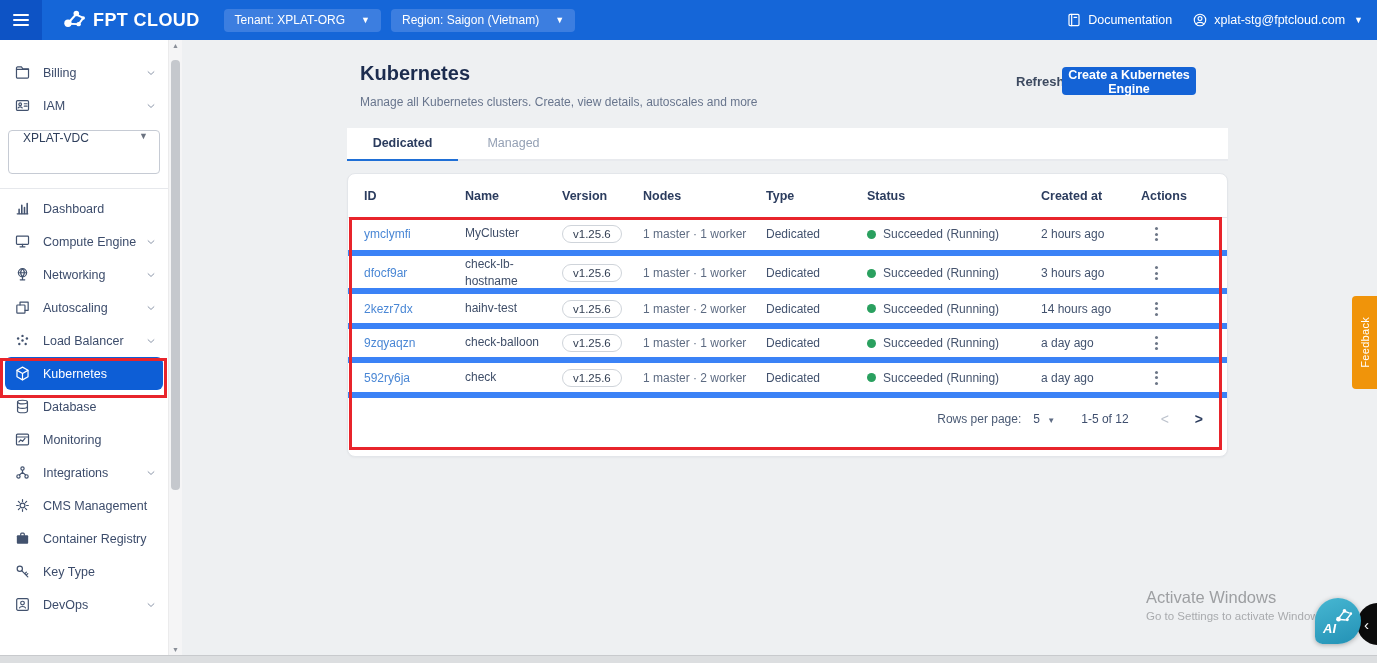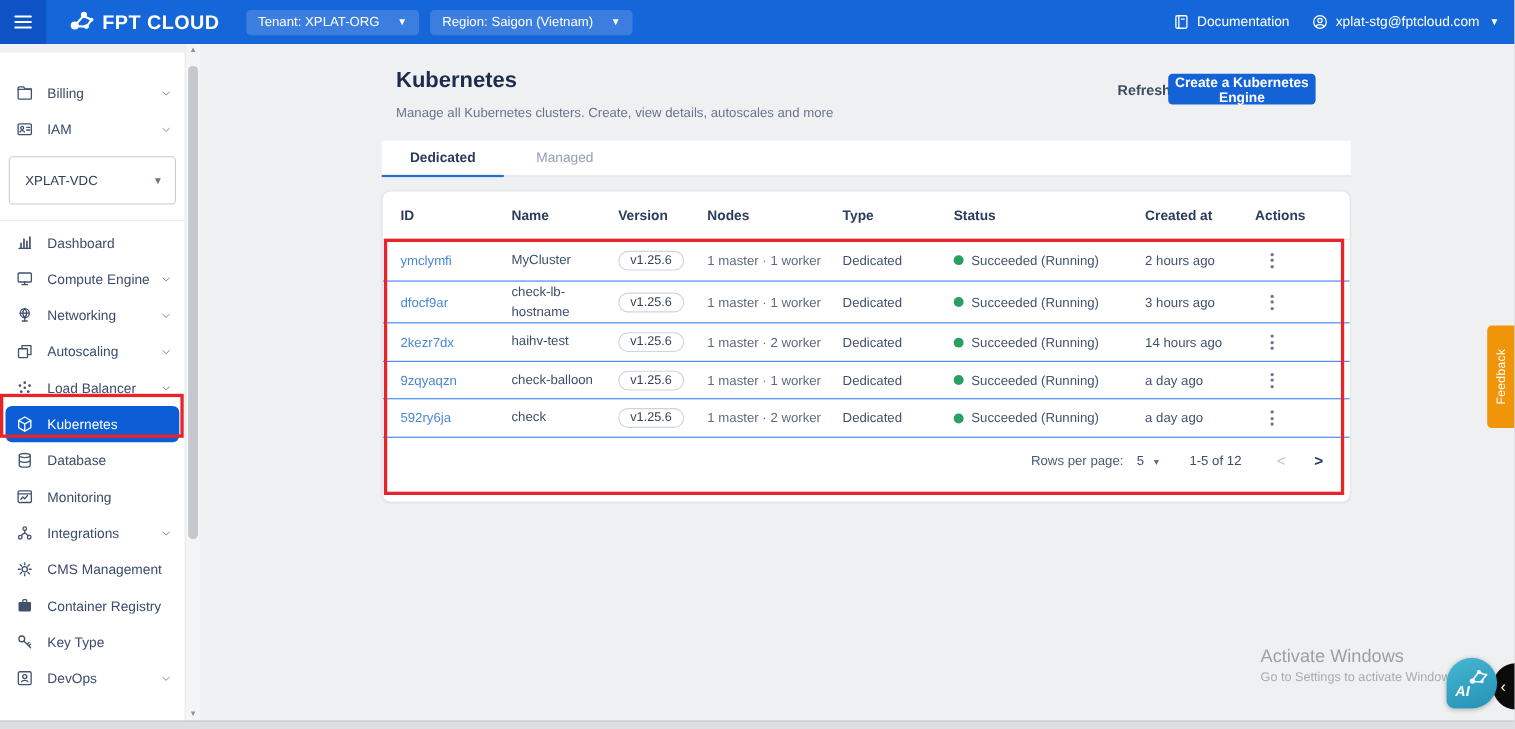--- a/index.html
+++ b/index.html
@@ -14,31 +14,31 @@
   .logo svg{width:24px;height:24px;}
   .chip{background:#3c7ee0;border-radius:4px;height:23px;display:flex;align-items:center;gap:16px;padding:0 11px;font-size:12px;cursor:pointer;white-space:nowrap;}
   .chip .caret{font-size:9px;line-height:1;}
   .chip1{margin-left:24px;} .chip2{margin-left:10px;}
   .topbar-right{margin-left:auto;display:flex;align-items:center;gap:20px;padding-right:14px;font-size:12.5px;}
   .tb-item{display:flex;align-items:center;gap:6px;cursor:pointer;white-space:nowrap;}
   .tb-item svg{width:16px;height:16px;}
   .tb-item .caret{font-size:9px;margin-left:3px;}
 
   
-  .sidebar{position:absolute;top:48px;left:0;width:168px;bottom:7px;background:#fff;z-index:10;overflow:hidden;}
+  .sidebar{position:absolute;top:36px;left:0;width:168px;bottom:7px;background:#fff;z-index:10;overflow:hidden;}
   .sb-pad{height:20px;}
   .sb-item{height:33px;display:flex;align-items:center;padding:0 12px 0 14px;color:#3c4c6b;font-size:12.5px;cursor:pointer;}
   .sb-item .ic{width:17px;height:17px;margin-right:12px;color:#42526e;flex:none;display:flex;align-items:center;}
   .sb-item .ic svg{width:17px;height:17px;}
   .sb-item .lbl{flex:1;white-space:nowrap;overflow:hidden;}
   .sb-item .chev{color:#5a6a85;display:flex;}
   .sb-item .chev svg{width:10px;height:10px;}
   .sb-item.selected{background:#0d5ed6;color:#fff;border-radius:6px;margin:0 5px;padding:0 9px;}
   .sb-item.selected .ic{color:#fff;}
-  .vdc{margin:8px 8px 0;height:42px;border:1px solid #c6cbd4;border-radius:4px;display:flex;align-items:center;padding:0 11px 0 14px;font-size:12px;color:#2f3f5c;cursor:pointer;background:#fff;}
+  .vdc{margin:8px 8px 0;height:42px;border:1px solid #c6cbd4;border-radius:4px;display:flex;padding:0 11px 0 14px;font-size:12px;color:#2f3f5c;cursor:pointer;background:#fff;}
   .vdc .caret{margin-left:auto;color:#6b7280;font-size:9px;}
   .sb-divider{height:1px;background:#e6e8ec;margin:14px 0 3px;}
 
   
   .sb-scroll{position:absolute;top:40px;left:168px;width:13px;bottom:7px;background:#f5f5f6;border-left:1px solid #ebebec;z-index:10;}
   .sb-arrow{position:absolute;left:0;width:13px;height:12px;color:#8a8f98;font-size:7px;text-align:center;line-height:12px;}
   .sb-arrow.up{top:0;} .sb-arrow.down{bottom:0;}
   .sb-thumb{position:absolute;top:20px;left:2px;width:9px;height:430px;background:#c5c8cd;border-radius:4px;cursor:pointer;}
 
   
@@ -50,21 +50,21 @@
   
   .tabbar{position:absolute;left:347px;top:128px;width:881px;height:33px;background:#fff;border-bottom:2px solid #e8eaee;display:flex;z-index:2;box-sizing:border-box;}
   .tab{width:111px;text-align:center;font-size:12.5px;line-height:30px;cursor:pointer;box-sizing:border-box;}
   .tab.active{color:#2a3b5d;font-weight:bold;border-bottom:2px solid #1f6fd6;margin-bottom:-2px;}
   .tab.inactive{color:#94a0b4;}
 
   
   .card{position:absolute;left:347px;top:173px;width:881px;height:284px;background:#fff;border:1px solid #e3e6ea;border-radius:8px;box-shadow:0 1px 2px rgba(16,24,40,.04);z-index:2;box-sizing:border-box;overflow:hidden;}
   .tgrid{display:grid;grid-template-columns:101px 97px 81px 123px 101px 174px 100px 1fr;align-items:center;padding:0 8px 0 16px;box-sizing:border-box;}
   .thead{height:44px;border-bottom:1px solid #e6e8ec;font-weight:bold;font-size:12.5px;color:#2b3c5e;}
-  .trow{font-size:12px;color:#42526e;border-bottom:1px solid #3b82f6;}
+  .trow{font-size:12px;color:#42526e;border-bottom:6px solid #3b82f6;}
   .trow:nth-of-type(1){height:38px;} .trow:nth-of-type(2){height:38px;}
   .trow:nth-of-type(3){height:35px;} .trow:nth-of-type(4){height:34px;} .trow:nth-of-type(5){height:35px;}
   .c-id{color:#4a87d5;text-decoration:none;cursor:pointer;}
   .c-name{padding-right:14px;line-height:1.45;overflow-wrap:break-word;color:#3f4e68;}
   .pill{display:inline-block;border:1px solid #cfd4da;border-radius:999px;padding:2px 10px;font-size:11.5px;color:#344054;background:#fff;}
   .c-nodes{color:#5d6b82;}
   .c-status{display:flex;align-items:center;gap:7px;color:#44536d;}
   .dot{width:9px;height:9px;border-radius:50%;background:#2aa05f;flex:none;}
   .c-actions{display:flex;}
   .kebab{margin-left:8px;display:flex;flex-direction:column;gap:2.5px;padding:4px 6px;cursor:pointer;}

